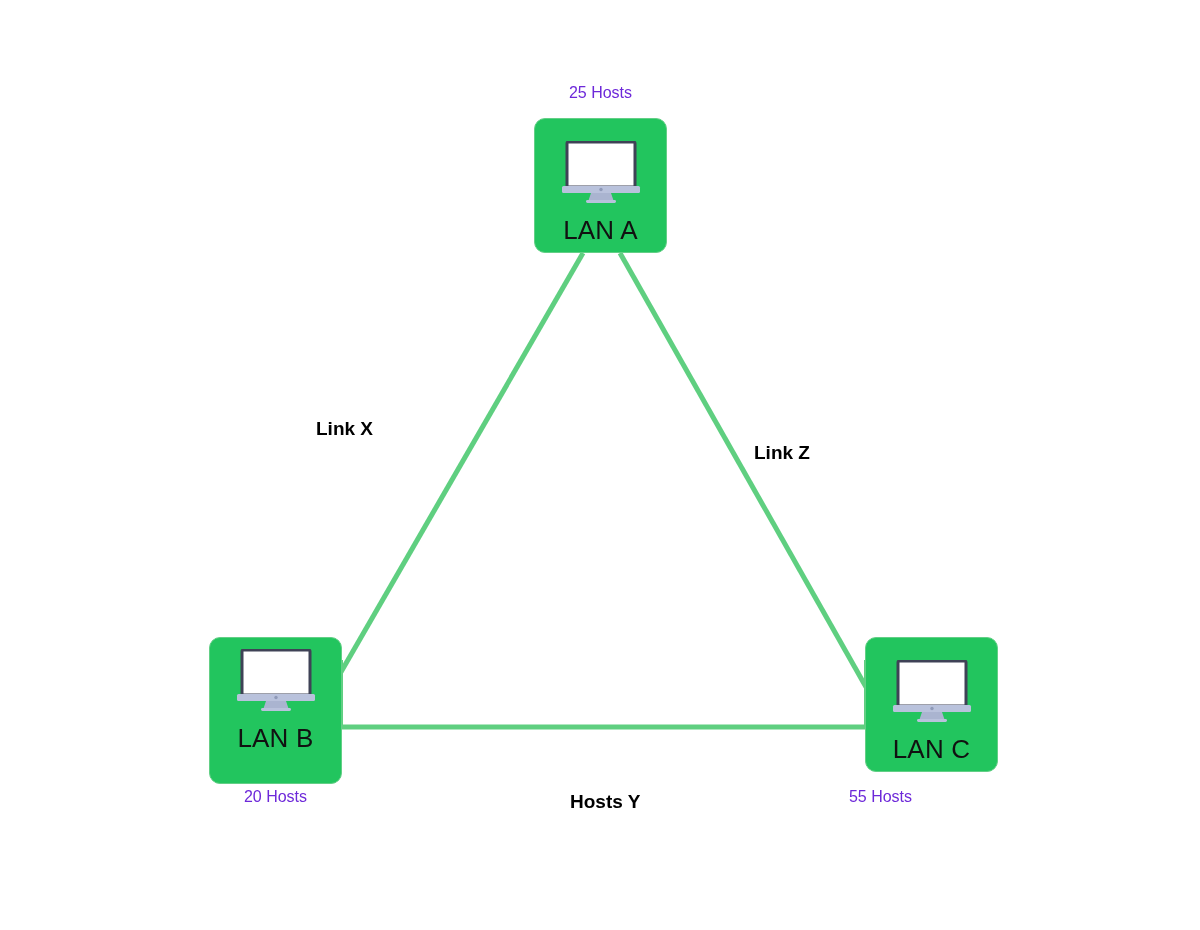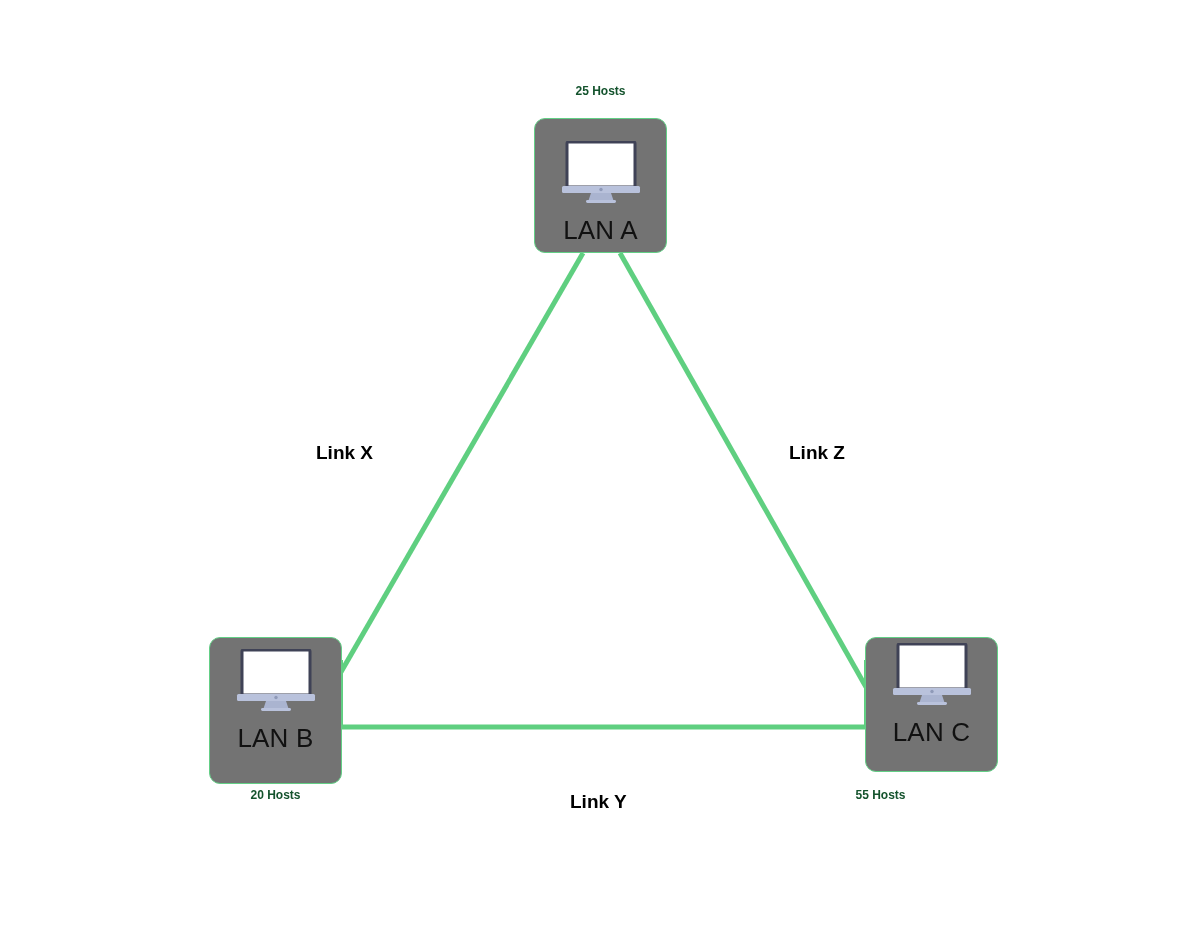--- a/index.html
+++ b/index.html
@@ -25,21 +25,21 @@
     width: 1200px;
     height: 930px;
   }
 
   
   .node {
     position: absolute;
     box-sizing: border-box;
     border: 1.6px solid #63cf86;
     border-radius: 11px;
-    background: #737373;
+    background: #22c55e;
     display: flex;
     flex-direction: column;
     align-items: center;
     justify-content: flex-start;
     z-index: 3;
   }
   .node-icon {
     display: block;
   }
   .node-label {
@@ -70,48 +70,48 @@
     padding-top: 11px;
   }
   #node-b .node-label { margin-top: 14px; }
 
   
   #node-c {
     left: 865px;
     top: 637px;
     width: 133px;
     height: 135px;
-    padding-top: 5px;
+    padding-top: 22px;
   }
   #node-c .node-label { margin-top: 14px; }
 
   
   .host-caption {
     position: absolute;
-    font-size: 12px;
-    font-weight: 700;
-    color: #14532d;
+    font-size: 16px;
+    font-weight: 400;
+    color: #6d28d9;
     white-space: nowrap;
     z-index: 3;
   }
   #hosts-a { left: 534px; top: 84px; width: 133px; text-align: center; }
   #hosts-b { left: 209px; top: 788px; width: 133px; text-align: center; }
   #hosts-c { left: 814px; top: 788px; width: 133px; text-align: center; }
 
   
   .link-caption {
     position: absolute;
     font-size: 19px;
     font-weight: 700;
     color: #000000;
     white-space: nowrap;
     z-index: 3;
   }
-  #label-link-x { left: 316px; top: 442px; }
-  #label-link-z { left: 789px; top: 442px; }
+  #label-link-x { left: 316px; top: 418px; }
+  #label-link-z { left: 754px; top: 442px; }
   #label-link-y { left: 570px; top: 791px; }
 </style>
 </head>
 <body>
 
 <div id="canvas">
 
   <svg id="links-layer" viewBox="0 0 1200 930" xmlns="http://www.w3.org/2000/svg">
 
     <line x1="583" y1="253" x2="341" y2="672" stroke="#5fcf80" stroke-width="5" stroke-linecap="butt"></line>
@@ -159,17 +159,17 @@
       <rect x="1" y="45" width="78" height="7" rx="1.5" fill="#b9c2dc"></rect>
       <circle cx="40" cy="48.5" r="1.7" fill="#8f9ab8"></circle>
       <path d="M30 52 L50 52 L53 61 L27 61 Z" fill="#aab4d0"></path>
       <rect x="25" y="59" width="30" height="3" rx="1.4" fill="#b9c2dc"></rect>
     </svg>
     <div class="node-label">LAN C</div>
   </div>
 
   <div class="link-caption" id="label-link-x">Link X</div>
 
-  <div class="link-caption" id="label-link-y">Link Y</div>
+  <div class="link-caption" id="label-link-y">Hosts Y</div>
 
   <div class="link-caption" id="label-link-z">Link Z</div>
 
 </div>
 
 </body></html>

